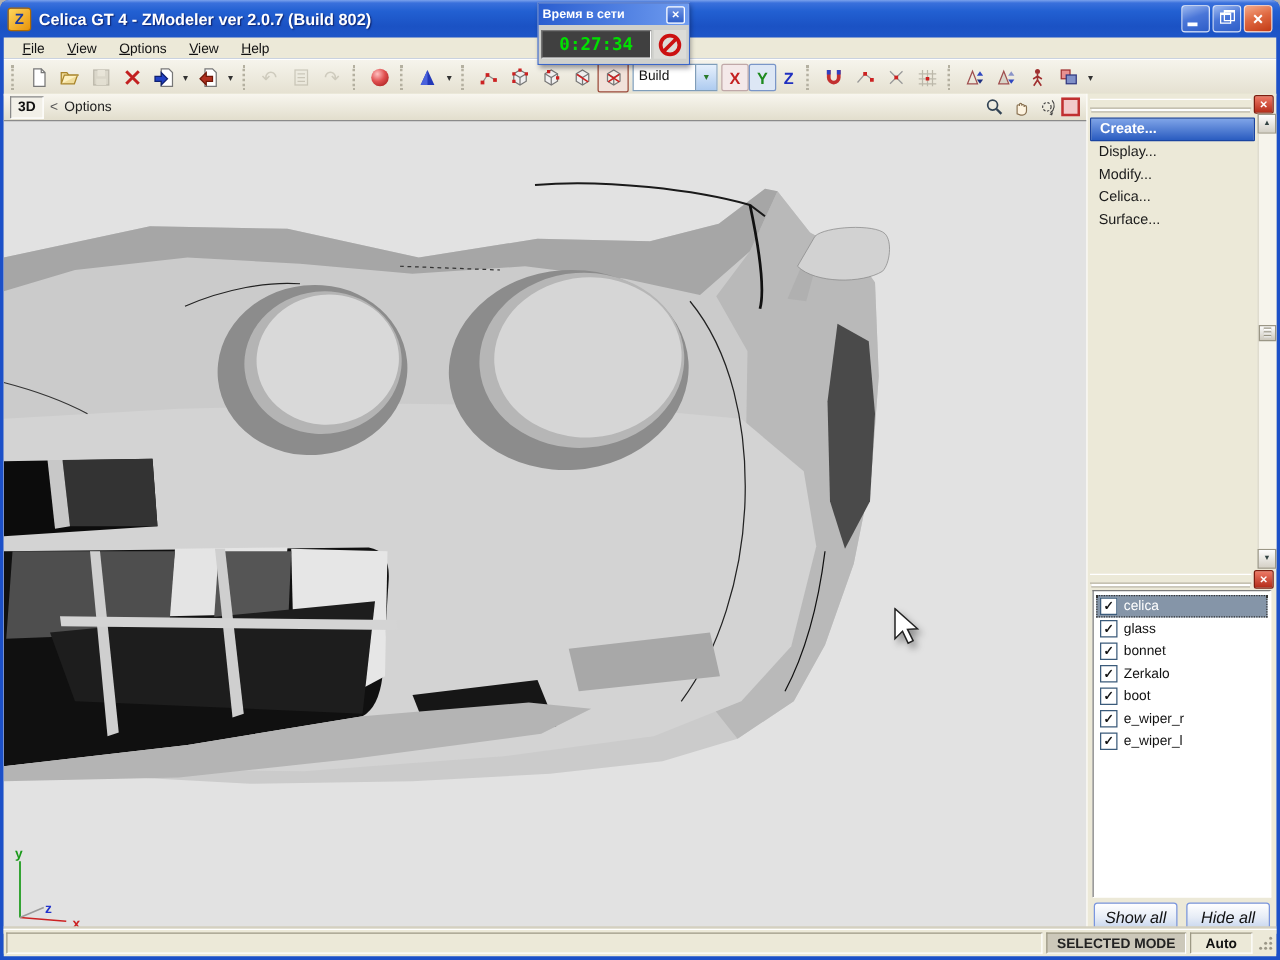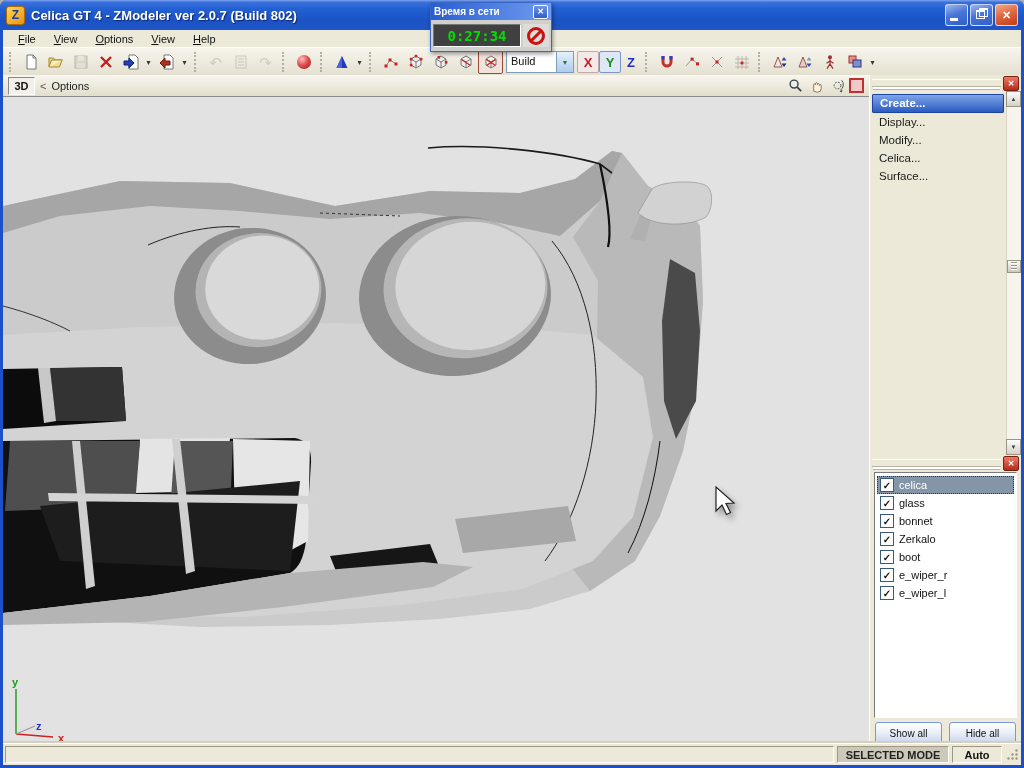--- a/index.html
+++ b/index.html
@@ -99,21 +99,21 @@
   .panel-bottom{flex:1;display:flex;flex-direction:column;min-height:0;}
   .layers-box{flex:1;margin:1px 4px 2px 4px;background:#fff;border:1px solid;border-color:#7a7a7a #fff #fff #7a7a7a;
     padding:3px 2px;overflow:hidden;}
   .layer-row{height:18px;display:flex;align-items:center;gap:5px;padding:0 3px;color:#111;}
   .layer-row.selected{background:#8595a8;color:#fff;outline:1px dotted #333;outline-offset:-1px;}
   .cb{width:12px;height:12px;background:#fff;border:1px solid #3a5a7a;display:flex;align-items:center;justify-content:center;
     font-size:10px;font-weight:bold;color:#111;flex:0 0 auto;}
   .layer-row.selected .cb{color:#111;}
   .btn-row{height:22px;display:flex;gap:7px;padding:2px 5px 3px 5px;}
   .xpbtn{flex:1;border:1px solid #7a96df;border-radius:3px;background:linear-gradient(#fff,#e6ecf6 55%,#c6d5ee);
-    font-size:10px;display:flex;align-items:center;justify-content:center;color:#111;}
+    font-size:13px;display:flex;align-items:center;justify-content:center;color:#111;font-style:italic;}
 
   
   .statusbar{position:absolute;left:3px;right:3px;bottom:3px;height:18px;background:#ece9d8;display:flex;gap:3px;
     padding:2px 2px 1px 2px;border-top:1px solid #fff;box-shadow:0 -2px 0 #d4d0c0;}
   .scell{border:1px solid;border-color:#9c9884 #fff #fff #9c9884;padding:0 6px;display:flex;align-items:center;height:15px;}
   .st-left{flex:1;}
   .st-mode{width:98px;background:#ccc8ba;font-weight:bold;color:#222;justify-content:center;}
   .st-auto{width:36px;font-weight:bold;justify-content:center;}
   .st-cursor{width:192px;color:#333;}
   .st-grip{width:14px;border:none;display:flex;align-items:flex-end;justify-content:flex-end;padding:0;}

